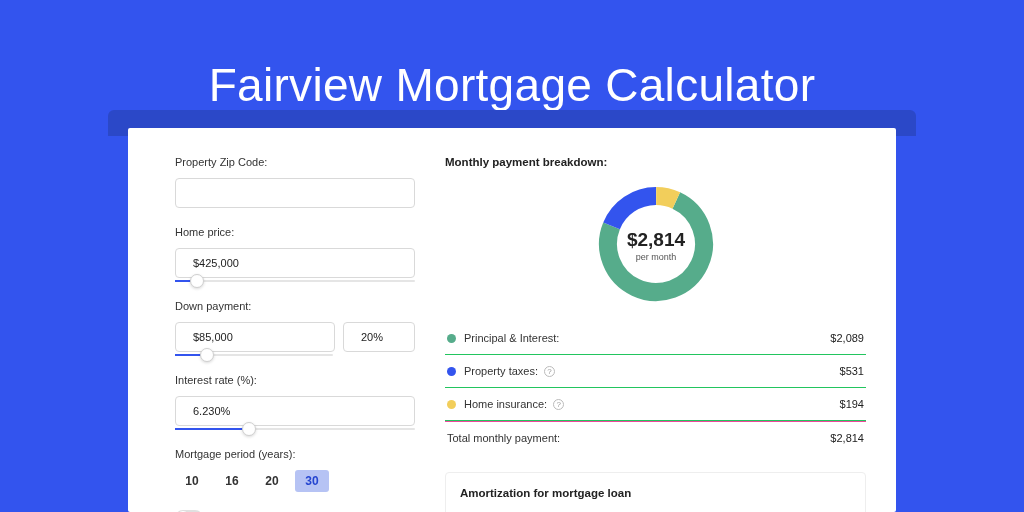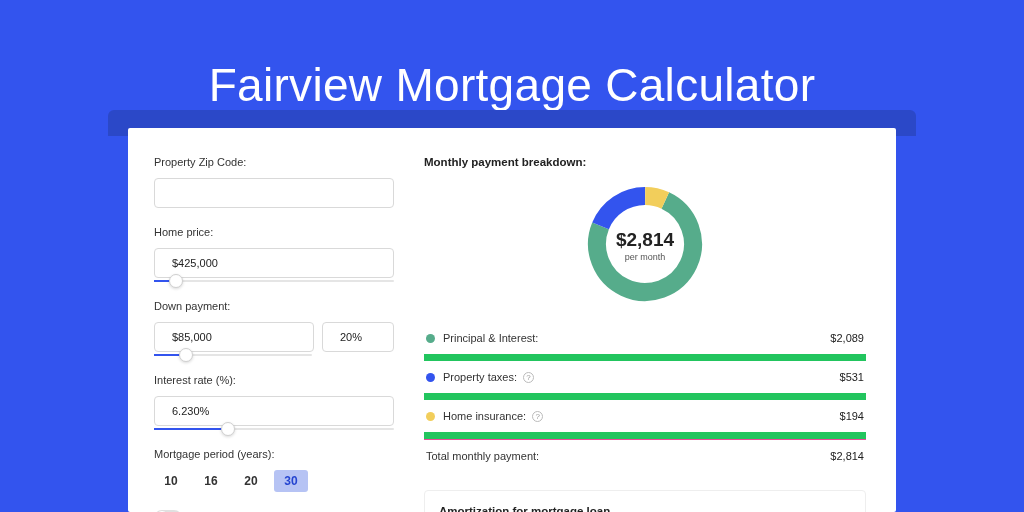--- a/index.html
+++ b/index.html
@@ -1,42 +1,42 @@
 <!DOCTYPE html>
 <html><head>
 <meta charset="utf-8">
 <style>
   * { box-sizing: border-box; margin: 0; padding: 0; }
   html, body { width: 1024px; height: 512px; overflow: hidden; font-family: -apple-system, BlinkMacSystemFont, "Segoe UI", Arial, sans-serif; }
   body { background: #3354ee; }
   .page-title { text-align: center; color: #fff; font-size: 46px; font-weight: 400; letter-spacing: 0.3px; margin-top: 58px; }
   .dark-band { position: absolute; left: 108px; right: 108px; top: 110px; height: 26px; background: #2b48c8; border-radius: 6px 6px 0 0; }
   .calc-card { position: absolute; left: 128px; right: 128px; top: 128px; bottom: 0; background: #fff; padding: 28px 30px 0 26px; display: flex; gap: 30px; border-radius: 2px; }
-  .left-col { width: 240px; flex: 0 0 240px; }
+  .left-col { width: 240px; flex: 0 0 240px; margin-left: 21px; }
   .right-col { flex: 1; }
   .field-label { font-size: 11px; color: #333; margin-bottom: 10px; display: block; }
   .text-input { width: 100%; height: 30px; border: 1px solid #d9d9d9; border-radius: 4px; padding: 0 17px; font-size: 11px; color: #222; }
   .field-group { margin-bottom: 18px; }
   .slider-track { position: relative; height: 2px; background: #e5e5e5; margin-top: 2px; border-radius: 2px; }
   .slider-fill { position: absolute; left: 0; top: 0; height: 2px; background: #3354ee; }
   .slider-thumb { position: absolute; top: -6px; width: 14px; height: 14px; background: #fff; border: 1px solid #d0d0d0; border-radius: 50%; box-shadow: 0 1px 3px rgba(0,0,0,0.15); margin-left: -7px; cursor: pointer; }
   .dp-row { display: flex; gap: 8px; }
   .dp-row .text-input:first-child { flex: 1; }
   .dp-row .text-input:last-child { width: 72px; flex: 0 0 72px; }
   .period-row { display: flex; gap: 6px; }
   .period-btn { width: 34px; height: 22px; border: none; background: transparent; font-size: 12px; color: #333; border-radius: 3px; cursor: pointer; font-weight: 600; }
   .period-btn.selected { background: #b6c3f4; color: #2545d0; }
   .toggle-row { display: flex; align-items: center; gap: 10px; margin-top: 10px; }
   .toggle { width: 28px; height: 16px; background: #e0e0e0; border-radius: 10px; position: relative; cursor: pointer; }
   .toggle .knob { position: absolute; top: 1px; left: 1px; width: 14px; height: 14px; background: #fff; border-radius: 50%; box-shadow: 0 1px 2px rgba(0,0,0,0.2); }
   .section-title { font-size: 11.5px; font-weight: 700; color: #222; margin-bottom: 14px; }
   .donut-wrap { display: flex; justify-content: center; margin-bottom: 16px; }
   .donut-center-num { font-size: 19px; font-weight: 700; fill: #222; }
   .donut-center-label { font-size: 9px; fill: #555; }
-  .legend-row { display: flex; align-items: center; font-size: 11px; color: #333; border-bottom: 7px solid #22c55e; padding: 10px 2px; }
+  .legend-row { display: flex; align-items: center; font-size: 11px; color: #333; border-bottom: 1px solid #22c55e; padding: 10px 2px; }
   .legend-row.total { border-bottom: none; border-top: 1px solid #ec4899; font-weight: 400; }
   .swatch { width: 9px; height: 9px; border-radius: 50%; margin-right: 8px; flex: 0 0 9px; }
   .sw-green { background: #56ac8b; }
   .sw-blue { background: #3354ee; }
   .sw-yellow { background: #f2ce5b; }
   .legend-label { flex: 0 0 auto; }
   .legend-help { width: 11px; height: 11px; border: 1px solid #bbb; border-radius: 50%; color: #999; font-size: 8px; display: inline-flex; align-items: center; justify-content: center; margin-left: 6px; cursor: pointer; }
   .legend-val { margin-left: auto; color: #222; }
   .amort-card { border: 1px solid #eee; border-radius: 4px; padding: 14px 14px 0 14px; margin-top: 18px; }
   .amort-title { font-size: 11.5px; font-weight: 700; color: #222; margin-bottom: 17px; }

